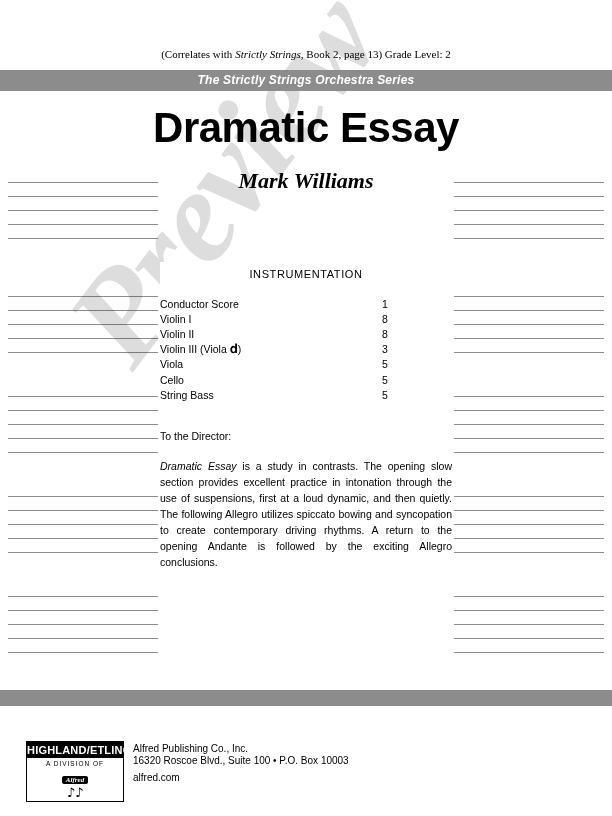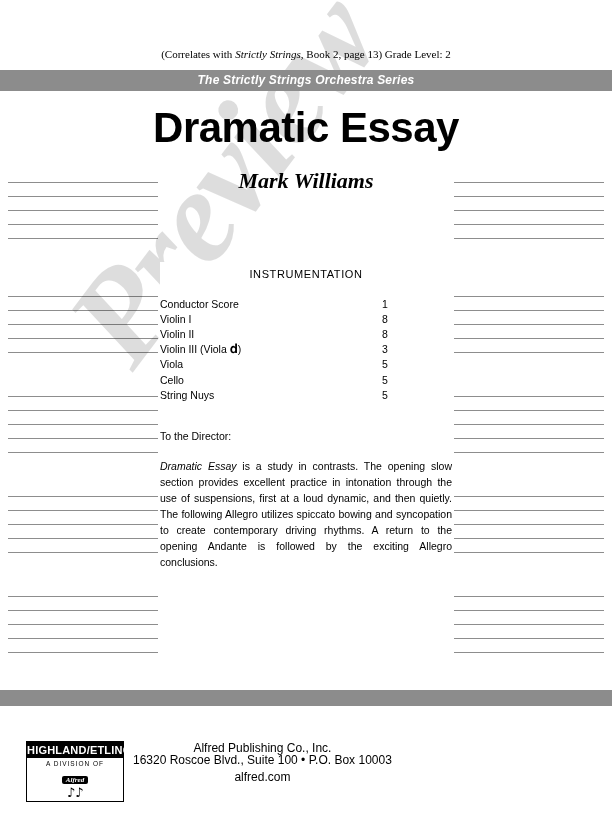--- a/index.html
+++ b/index.html
@@ -191,24 +191,23 @@
     left: 0;
     top: 735px;
     width: 612px;
     z-index: 10;
   }
   .pub-info {
     position: absolute;
     left: 133px;
     top: 8px;
     font-family: "Liberation Sans", sans-serif;
-    font-size: 12px;
+    font-size: 10px;
     line-height: 11.5px;
     color: #000;
-    text-align: center;
   }
   .pub-info .alfred-com { margin-top: 6px; }
 
   .logo {
     position: absolute;
     left: 26px;
     top: 6px;
     width: 96px;
     border: 1px solid #000;
     background: #fff;
@@ -352,21 +351,21 @@
         </tr>
         <tr>
           <td>Viola</td>
           <td class="qty">5</td>
         </tr>
         <tr>
           <td>Cello</td>
           <td class="qty">5</td>
         </tr>
         <tr>
-          <td>String Nuys</td>
+          <td>String Bass</td>
           <td class="qty">5</td>
         </tr>
       </tbody>
     </table>
 
     <div class="director-label">To the Director:</div>
     <div class="director-body"><i>Dramatic Essay</i><span> is a study in contrasts.  The opening slow section provides excellent practice in intonation through the use of suspensions, first at a loud dynamic, and then quietly.  The following Allegro utilizes spiccato bowing and syncopation to create contemporary driving rhythms.  A return to the opening Andante is followed by the exciting Allegro conclusions.</span></div>
   </div>
 
   <div class="footer-band"></div>

